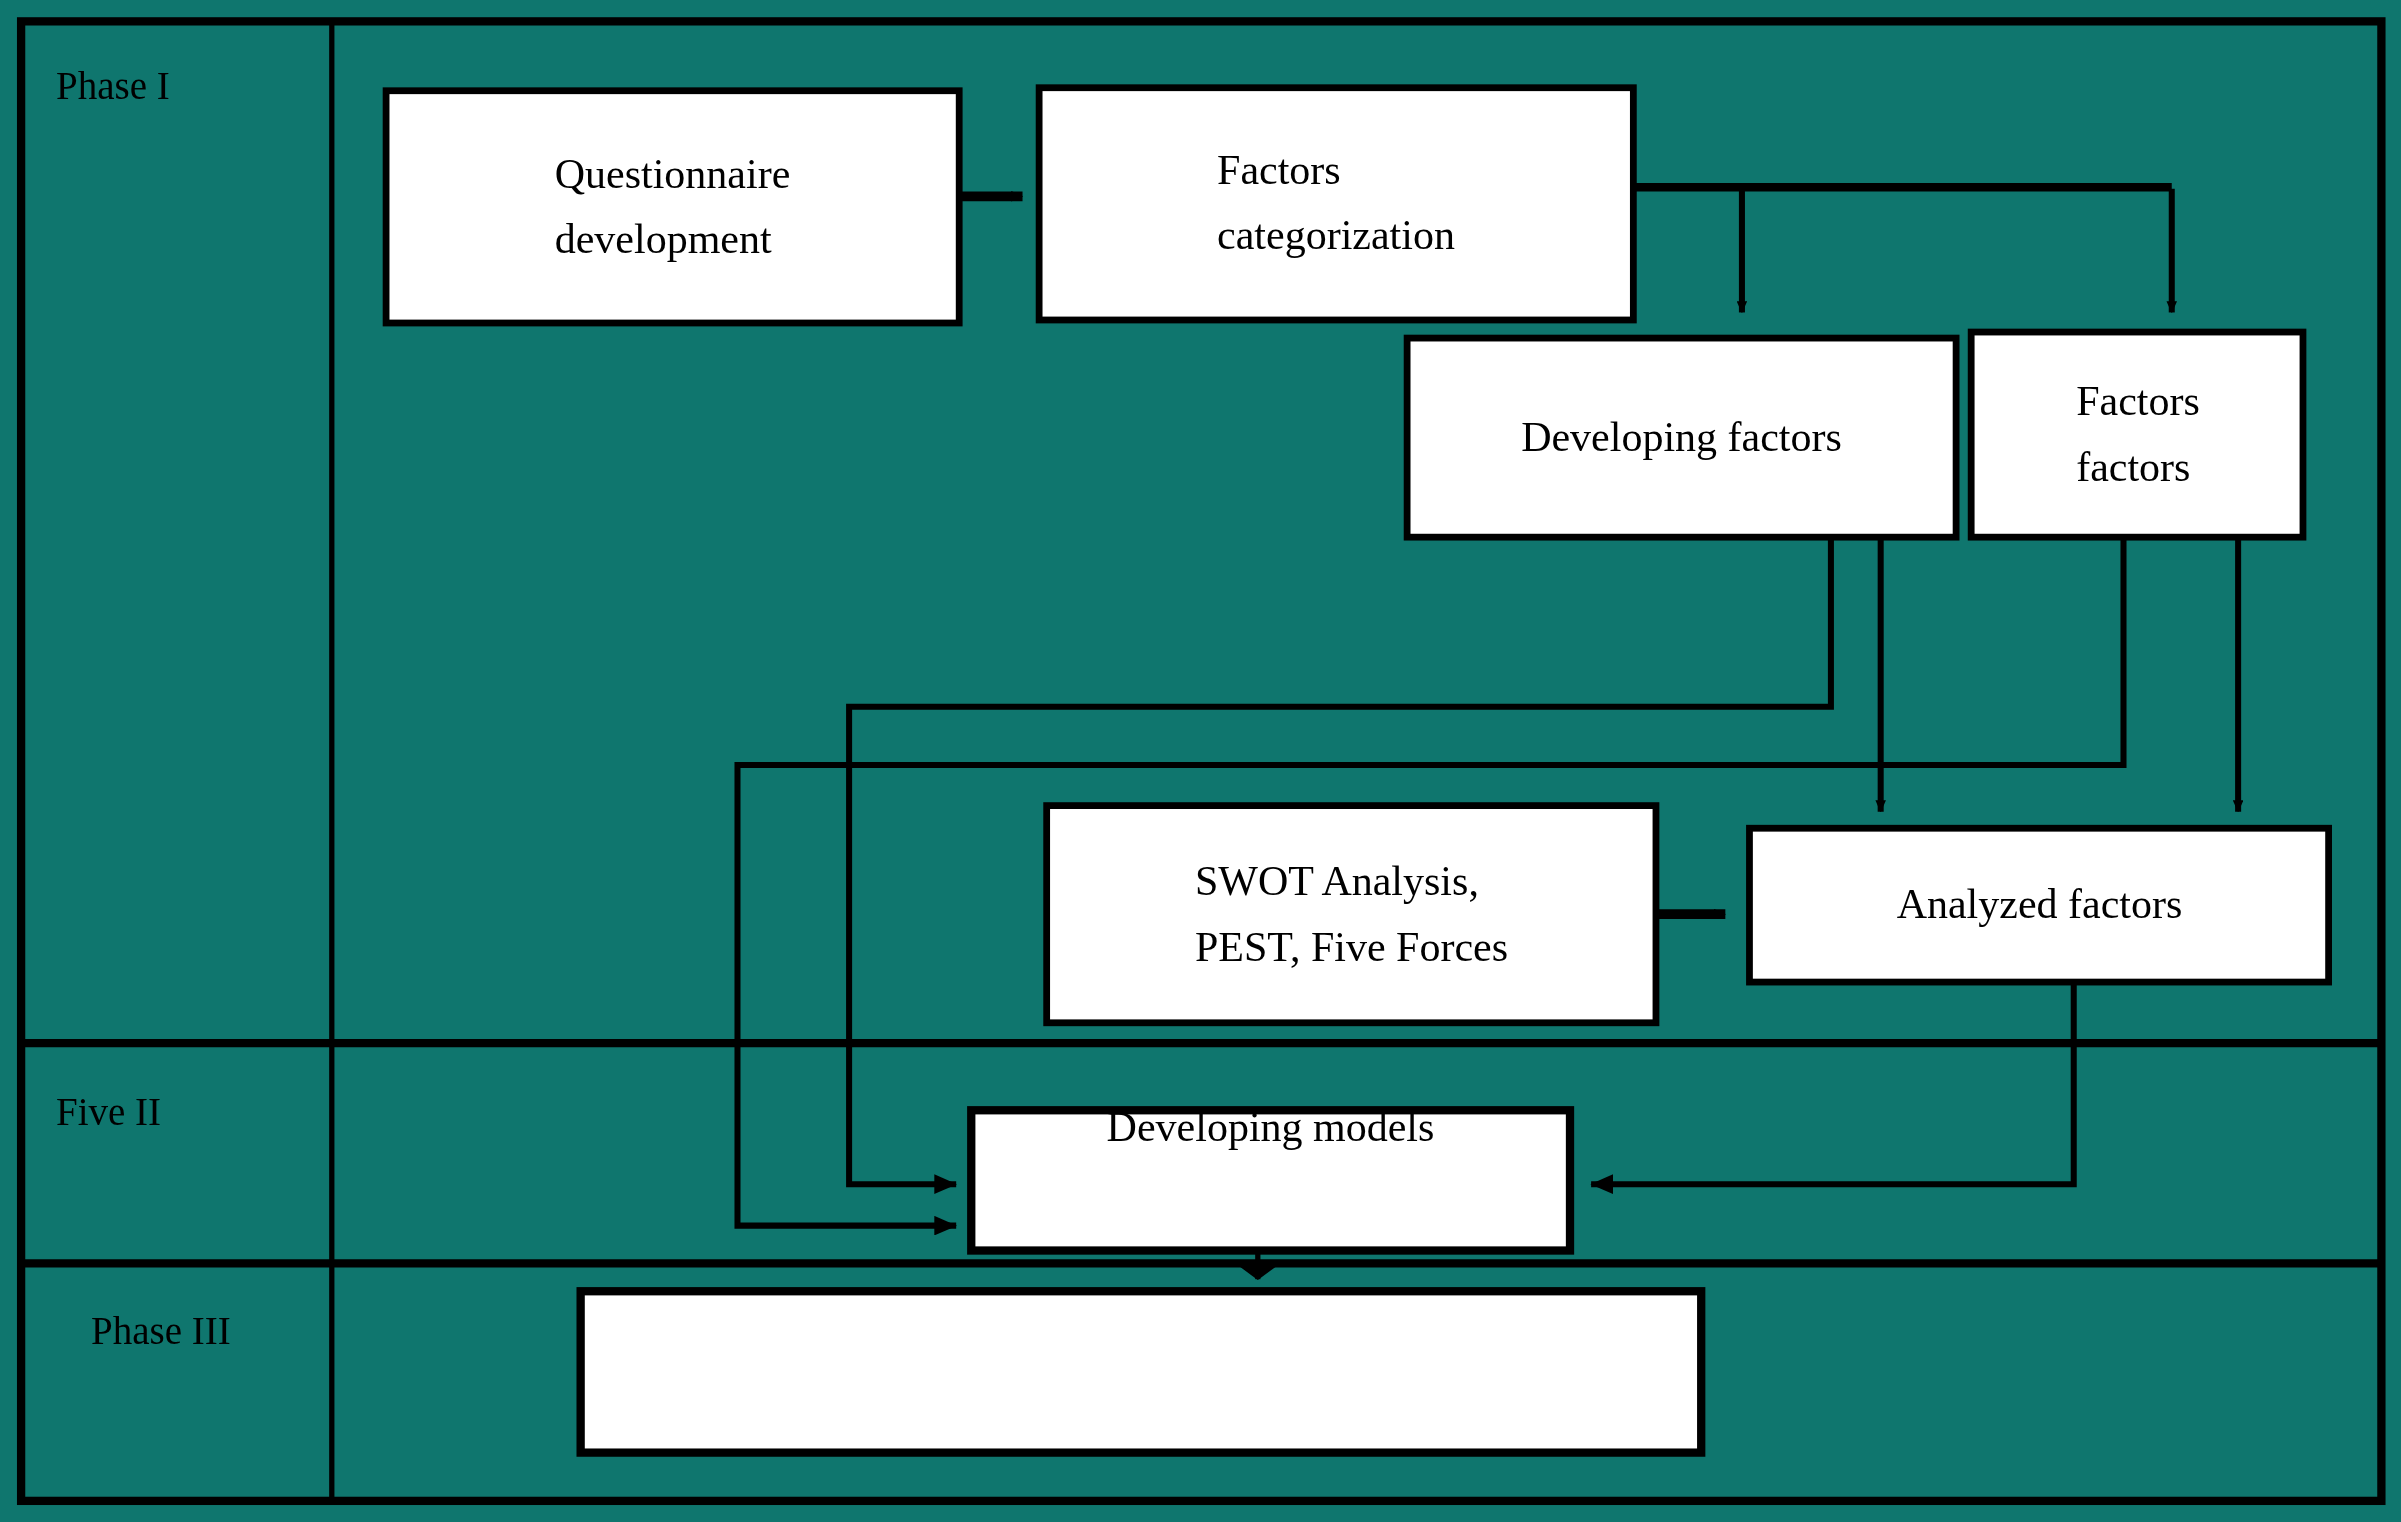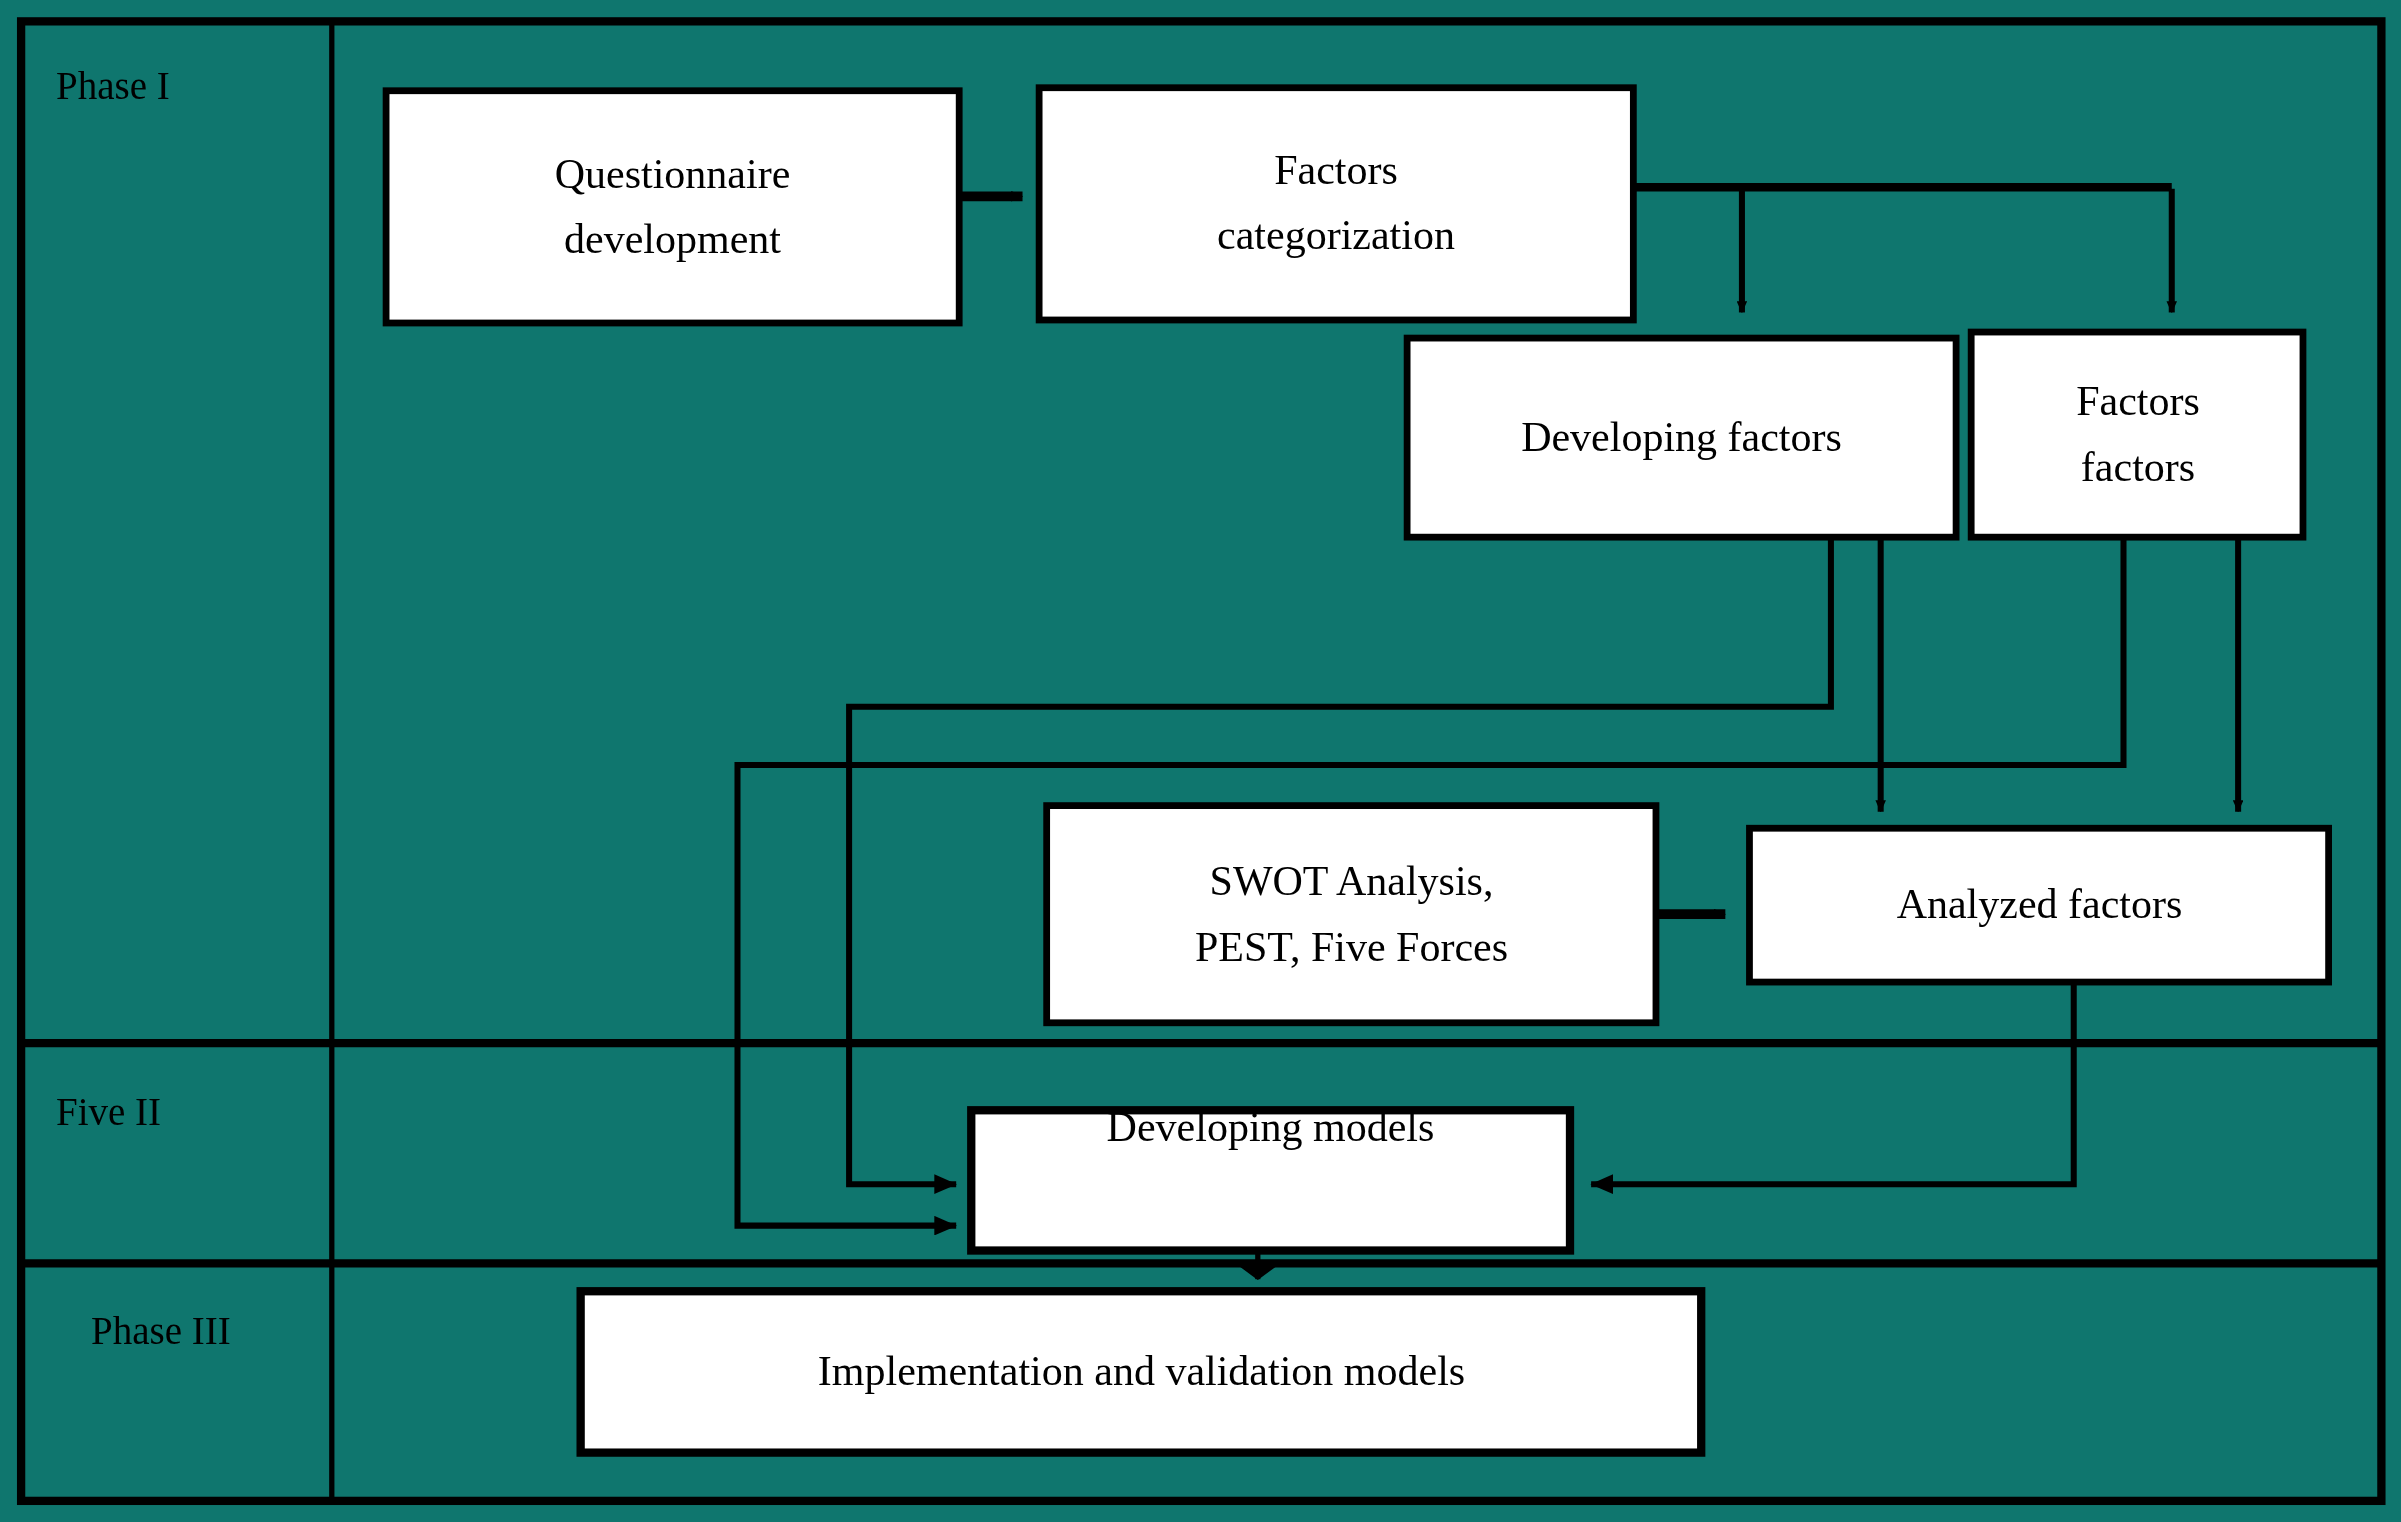--- a/index.html
+++ b/index.html
@@ -24,21 +24,21 @@
     left: 0;
     top: 0;
     width: 2401px;
     height: 1523px;
   }
   .node-label {
     position: absolute;
     display: flex;
     align-items: center;
     justify-content: center;
-    text-align: center;
+    text-align: left;
     line-height: 1.55;
     font-size: 42px;
     font-family: "Liberation Serif", "DejaVu Serif", serif;
     color: #000000;
     pointer-events: none;
     padding: 0 7.5px;
     box-sizing: border-box;
     white-space: pre-line;
   }
   .phase-label {
@@ -131,21 +131,20 @@
   <div class="node-label" style="left:1972px; top:332px; width:332px; height:205px;">Factors
 factors</div>
 
   <div class="node-label" style="left:1750px; top:828px; width:579px; height:154px;">Analyzed factors</div>
 
   <div class="node-label" style="left:1047px; top:806px; width:609px; height:217px;">SWOT Analysis,
 PEST, Five Forces</div>
 
   <div class="node-label" style="left:971px; top:1058px; width:599px; height:140px;">Developing models</div>
 
-  <div class="node-label" style="left:581px; top:1291px; width:1121px; height:161px;">Implementation and validation models</div>
 
   <div class="hitbox" style="left:386px; top:91px; width:573px; height:232px;"></div>
   <div class="hitbox" style="left:1039px; top:87px; width:594px; height:232px;"></div>
   <div class="hitbox" style="left:1407px; top:338px; width:549px; height:199px;"></div>
   <div class="hitbox" style="left:1972px; top:332px; width:332px; height:205px;"></div>
   <div class="hitbox" style="left:1047px; top:806px; width:609px; height:217px;"></div>
   <div class="hitbox" style="left:1750px; top:828px; width:579px; height:154px;"></div>
   <div class="hitbox" style="left:971px; top:1110px; width:599px; height:140px;"></div>
   <div class="hitbox" style="left:581px; top:1291px; width:1121px; height:161px;"></div>
 

